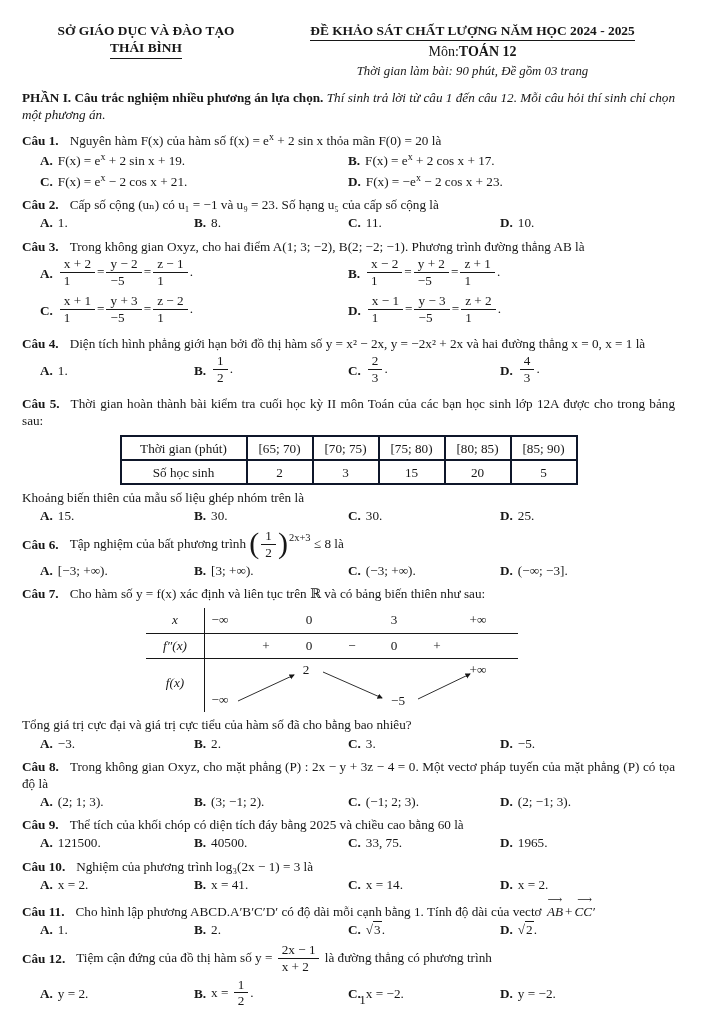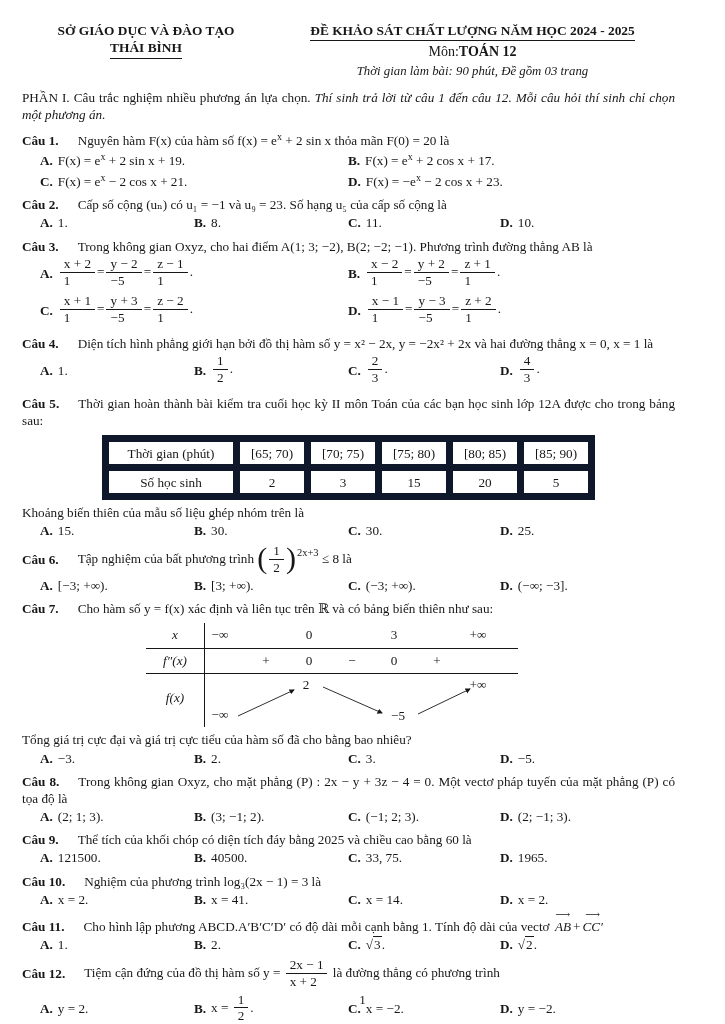--- a/index.html
+++ b/index.html
@@ -15,27 +15,27 @@
   .header { display:flex; margin-bottom:10px; }
   .h-left { width:248px; text-align:center; }
   .h-right { flex:1; text-align:center; }
   .h-bold { font-weight:700; font-size:13.4px; }
   .h-underline { display:inline-block; border-bottom:1.4px solid #171717; padding-bottom:1px; }
   .h-sub { margin-top:2px; font-size:14px; }
   .h-sub .subj { font-weight:700; }
   .h-dur { font-style:italic; font-size:12.8px; margin-top:1px; }
 
   .part-head { margin-top:4px; text-align:justify; }
-  .part-head .pt { font-weight:400; }
+  .part-head .pt { font-weight:700; }
   .part-head .pi { font-style:italic; }
 
   
   .q { margin-top:6px; }
   .stmt { text-align:justify; }
-  .qlabel { font-weight:700; margin-right:19px; }
+  .qlabel { font-weight:700; margin-right:11px; }
   .opts { display:grid; padding-left:18px; margin-top:1px; column-gap:0; }
   .opts.four { grid-template-columns:154px 154px 152px 1fr; }
   .opts.two  { grid-template-columns:308px 1fr; }
   .opt { white-space:nowrap; }
   .lt { font-weight:700; margin-right:5px; }
   .tallrow .opt { display:flex; align-items:center; min-height:36px; }
 
   
   .frac { display:inline-block; vertical-align:middle; line-height:1.05; margin:0 2px; position:relative; top:-1px; }
   .frac .fn { display:block; padding:0 4px 1px 4px; border-bottom:1px solid #171717; }
@@ -49,21 +49,21 @@
   .bigp { font-size:30px; line-height:0; vertical-align:-5px; font-weight:400; }
   .exp { position:relative; top:-2px; font-size:10.5px; margin-left:1px; }
   sup { font-size:10px; }
 
   
   .vec { position:relative; display:inline-block; padding:0 2px; font-style:italic; }
   .vec::after { content:"\27F6"; position:absolute; left:0; right:0; top:-0.95em; text-align:center; font-size:0.78em; font-style:normal; }
 
   
   table.freq { border-collapse:collapse; margin:6px auto 4px auto; }
-  table.freq td { border:7px solid #0f172a; text-align:center; padding:1.5px 6px; font-size:13.2px; height:19px; }
+  table.freq td { border:2px solid #0f172a; text-align:center; padding:1.5px 6px; font-size:13.2px; height:19px; }
   table.freq td.c0 { width:112px; }
   table.freq td.ci { width:52px; }
 
   
   .bbt { position:relative; width:372px; height:104px; margin:6px 0 4px 124px; font-size:13.2px; }
   .bbt .vline { position:absolute; left:58px; top:0; bottom:0; width:1px; background:#171717; }
   .bbt .hline { position:absolute; left:0; right:0; height:1px; background:#171717; }
   .bbt .cell { position:absolute; transform:translateX(-50%); white-space:nowrap; }
   .bbt .ital { font-style:italic; }
   .bbt svg { position:absolute; left:0; top:0; }

